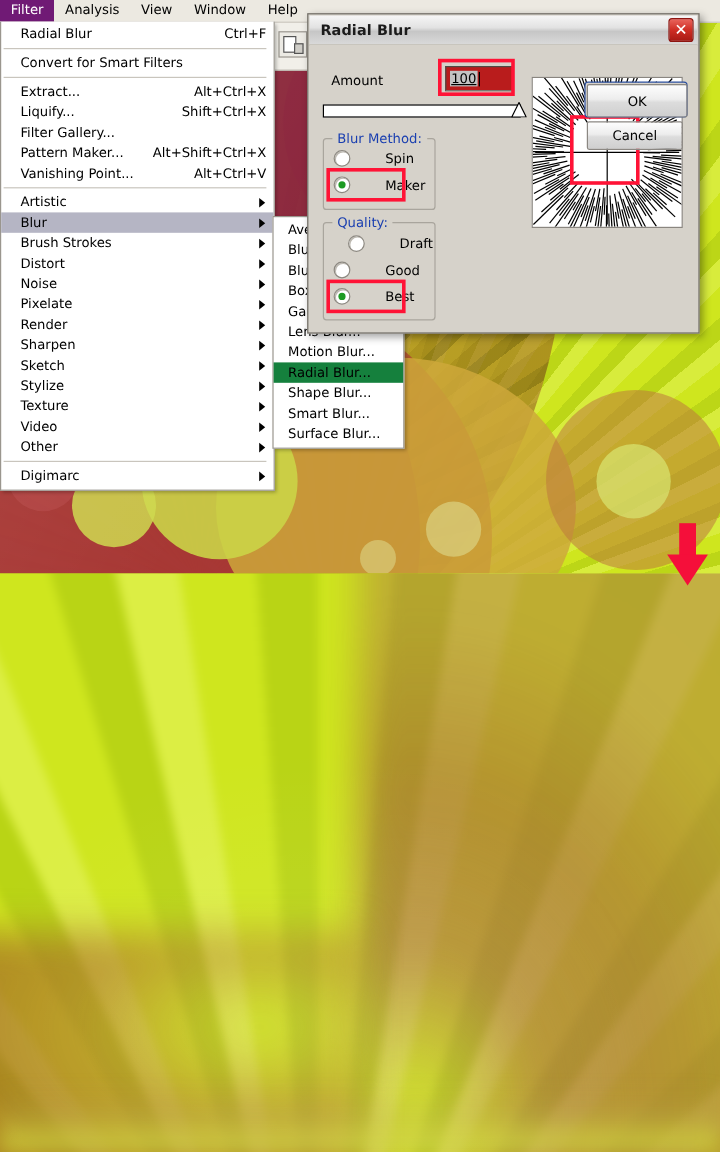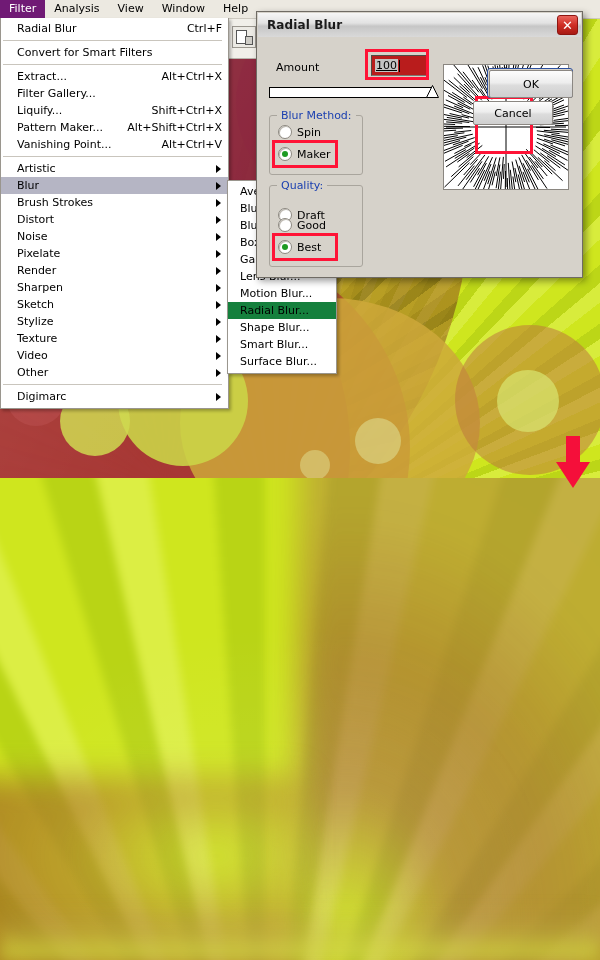--- a/index.html
+++ b/index.html
@@ -187,21 +187,21 @@
       background:#fff;border:1px solid #000;}
   .slider-thumb{position:absolute;left:168px;top:48px;width:13px;height:13px;}
   .slider-thumb svg{display:block;}
 
   .group{position:absolute;border:1px solid #a9a59d;border-radius:3px;}
   .group .gtitle{position:absolute;left:7px;top:-7px;background:#d6d2ca;padding:0 4px;
       font-size:11px;color:#1a3fb0;}
   #grp-method{left:11px;top:78px;width:92px;height:58px;}
   #grp-quality{left:11px;top:148px;width:92px;height:80px;text-align:right;}
 
-  .radio-row{position:absolute;display:flex;align-items:center;height:16px;}
+  .radio-row{position:absolute;display:flex;align-items:center;height:16px;gap:24px;}
   .radio{width:12px;height:12px;border-radius:50%;background:#fff;
       border:1px solid #8c8880;box-shadow:inset 1px 1px 0 #bdb9b1;flex:none;}
   .radio.on{background:#fff;position:relative;}
   .radio.on::after{content:"";position:absolute;left:3px;top:3px;width:6px;height:6px;border-radius:50%;
       background:#1d9b23;}
   .radio-row .rl{font-size:11px;color:#000;margin-left:5px;white-space:nowrap;}
   .radio-hl{position:absolute;border:3px solid #ff1336;box-sizing:border-box;}
 
   .bc-title{position:absolute;left:185px;top:28px;font-size:11px;color:#000;}
   .bc-box{position:absolute;left:185px;top:27px;width:124px;height:124px;
@@ -212,21 +212,21 @@
   .btn{
     position:absolute;width:78px;height:22px;
     background:linear-gradient(180deg,#fdfdfd 0%,#ededed 45%,#dcdcdc 55%,#cfcfcf 100%);
     border:1px solid #8b8782;border-radius:2px;
     display:flex;align-items:center;justify-content:center;
     font-size:11px;color:#000;
   }
   #btn-ok-wrap{position:absolute;left:229px;top:31px;width:82px;height:26px;
       border:1px solid #2b4f9e;border-radius:3px;padding:1px;background:#d6d2ca;}
   #btn-ok-wrap .btn{position:relative;left:0;top:0;width:100%;height:100%;}
-  #btn-cancel{left:215px;top:64px;text-align:center;}
+  #btn-cancel{left:231px;top:64px;text-align:center;}
 </style>
 </head>
 <body>
 
 <div id="canvas-stage">
 
   <div class="art-top">
     <div class="rays"></div>
     <div class="warm-wedge"></div>
     <div class="blob b19"></div>
@@ -288,25 +288,25 @@
     <div class="sep"></div>
     <div class="row">
       <span class="lbl">Convert for Smart Filters</span>
     </div>
     <div class="sep"></div>
     <div class="row">
       <span class="lbl">Extract...</span>
       <span class="acc">Alt+Ctrl+X</span>
     </div>
     <div class="row">
-      <span class="lbl">Filter Gallery...</span>
-    </div>
-    <div class="row">
       <span class="lbl">Liquify...</span>
       <span class="acc">Shift+Ctrl+X</span>
+    </div>
+    <div class="row">
+      <span class="lbl">Filter Gallery...</span>
     </div>
     <div class="row">
       <span class="lbl">Pattern Maker...</span>
       <span class="acc">Alt+Shift+Ctrl+X</span>
     </div>
     <div class="row">
       <span class="lbl">Vanishing Point...</span>
       <span class="acc">Alt+Ctrl+V</span>
     </div>
     <div class="sep"></div>
@@ -416,21 +416,21 @@
       </div>
       <div class="radio-row" style="left:8px;top:30px;">
         <span class="radio on"></span>
         <span class="rl">Maker</span>
       </div>
       <div class="radio-hl" style="left:2px;top:24px;width:66px;height:28px;"></div>
     </div>
 
     <div class="group" id="grp-quality">
       <span class="gtitle">Quality:</span>
-      <div class="radio-row" style="left:8px;top:9px;margin-top:12px;">
+      <div class="radio-row" style="left:20px;top:9px;">
         <span class="radio"></span>
         <span class="rl">Draft</span>
       </div>
       <div class="radio-row" style="left:8px;top:31px;">
         <span class="radio"></span>
         <span class="rl">Good</span>
       </div>
       <div class="radio-row" style="left:8px;top:53px;">
         <span class="radio on"></span>
         <span class="rl">Best</span>

